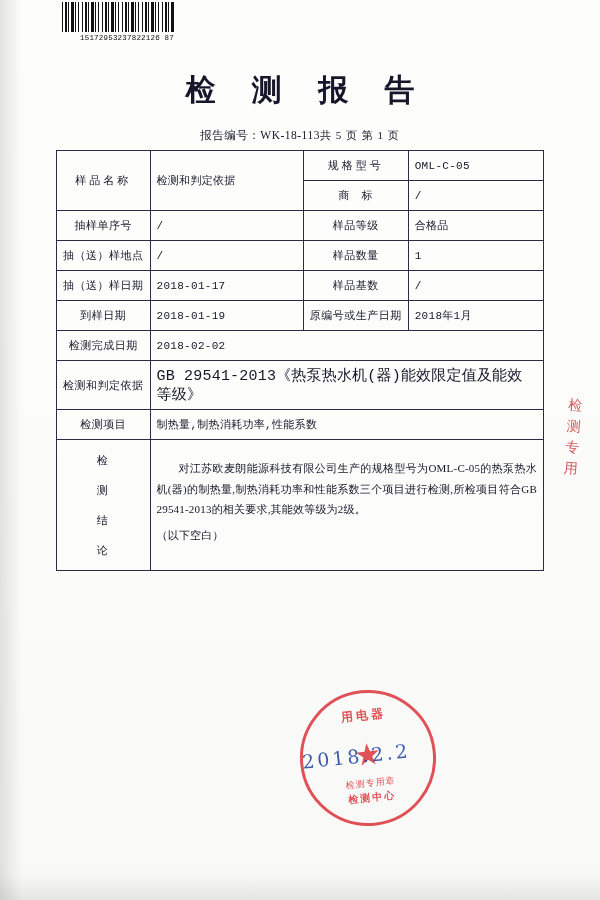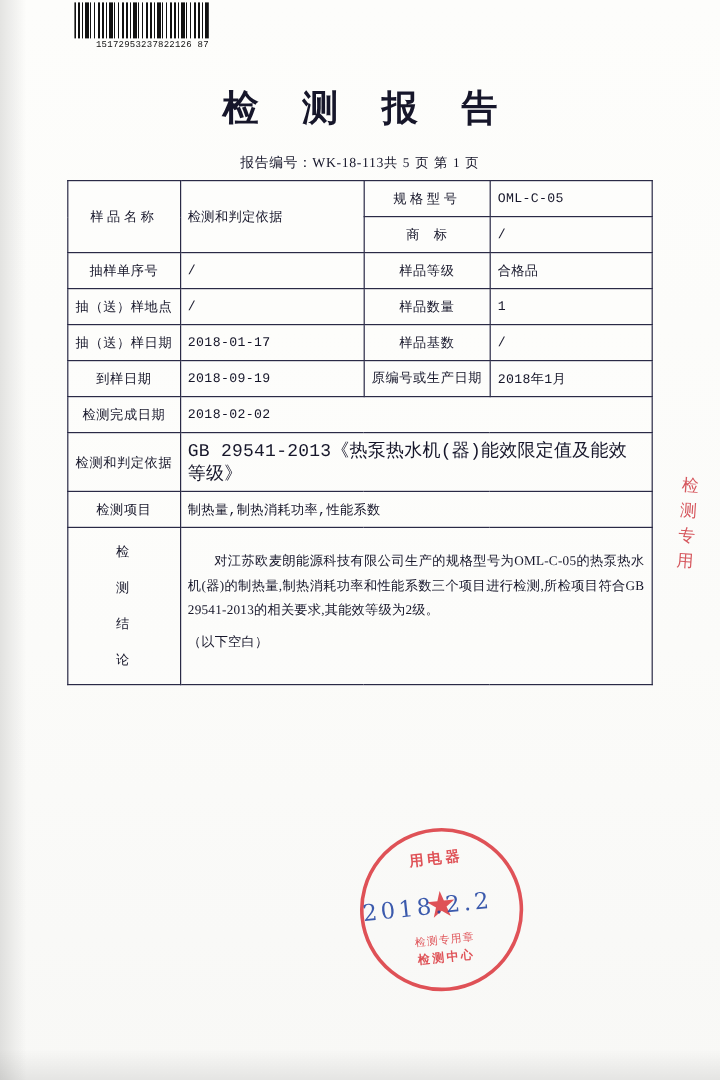--- a/index.html
+++ b/index.html
@@ -280,21 +280,21 @@
         <td class="val">1</td>
       </tr>
       <tr>
         <td class="lbl lbl-tight">抽（送）样日期</td>
         <td class="val">2018-01-17</td>
         <td class="lbl lbl-tight">样品基数</td>
         <td class="val">/</td>
       </tr>
       <tr>
         <td class="lbl lbl-tight">到样日期</td>
-        <td class="val">2018-09-19</td>
+        <td class="val">2018-01-19</td>
         <td class="lbl lbl-tight" style="line-height:1.25;">原编号或生产日期</td>
         <td class="val">2018年1月</td>
       </tr>
       <tr>
         <td class="lbl lbl-tight">检测完成日期</td>
         <td class="val" colspan="3">2018-02-02</td>
       </tr>
       <tr>
         <td class="lbl lbl-tight">检测和判定依据</td>
         <td class="val basis-val" colspan="3">GB 29541-2013《热泵热水机(器)能效限定值及能效等级》</td>

